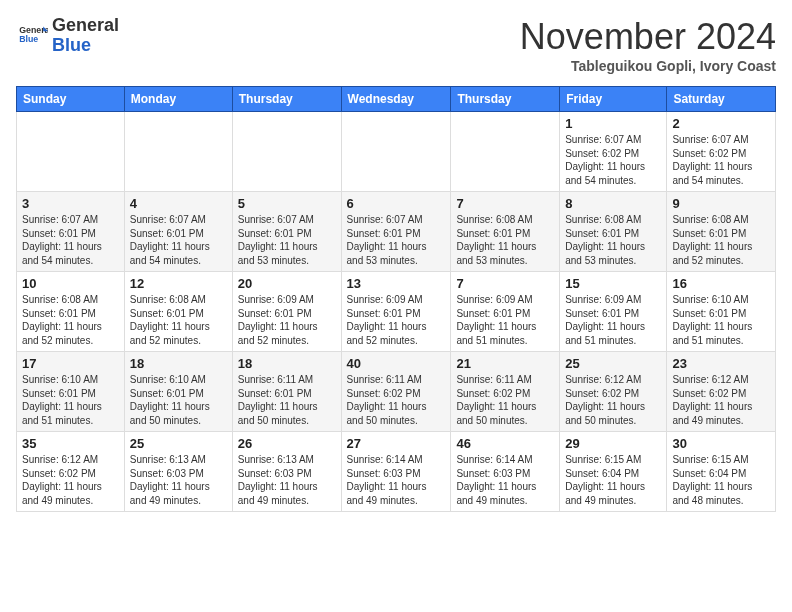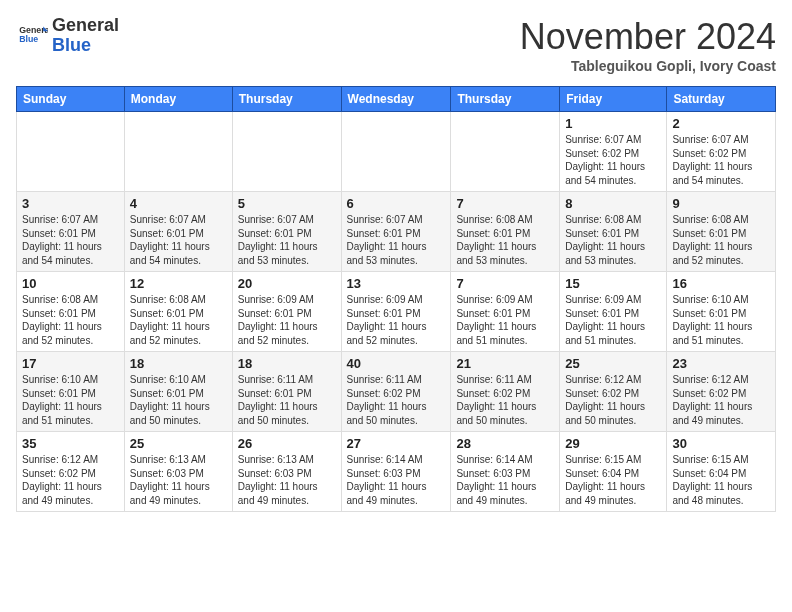--- a/index.html
+++ b/index.html
@@ -288,21 +288,21 @@
 Sunset: 6:03 PM
 Daylight: 11 hours and 49 minutes.</div>
         </td>
         <td>
           <div class="day-number">27</div>
           <div class="day-info" style="white-space: pre-line;">Sunrise: 6:14 AM
 Sunset: 6:03 PM
 Daylight: 11 hours and 49 minutes.</div>
         </td>
         <td>
-          <div class="day-number">28</div>
+          <div class="day-number">46</div>
           <div class="day-info" style="white-space: pre-line;">Sunrise: 6:14 AM
 Sunset: 6:03 PM
 Daylight: 11 hours and 49 minutes.</div>
         </td>
         <td>
           <div class="day-number">29</div>
           <div class="day-info" style="white-space: pre-line;">Sunrise: 6:15 AM
 Sunset: 6:04 PM
 Daylight: 11 hours and 49 minutes.</div>
         </td>

